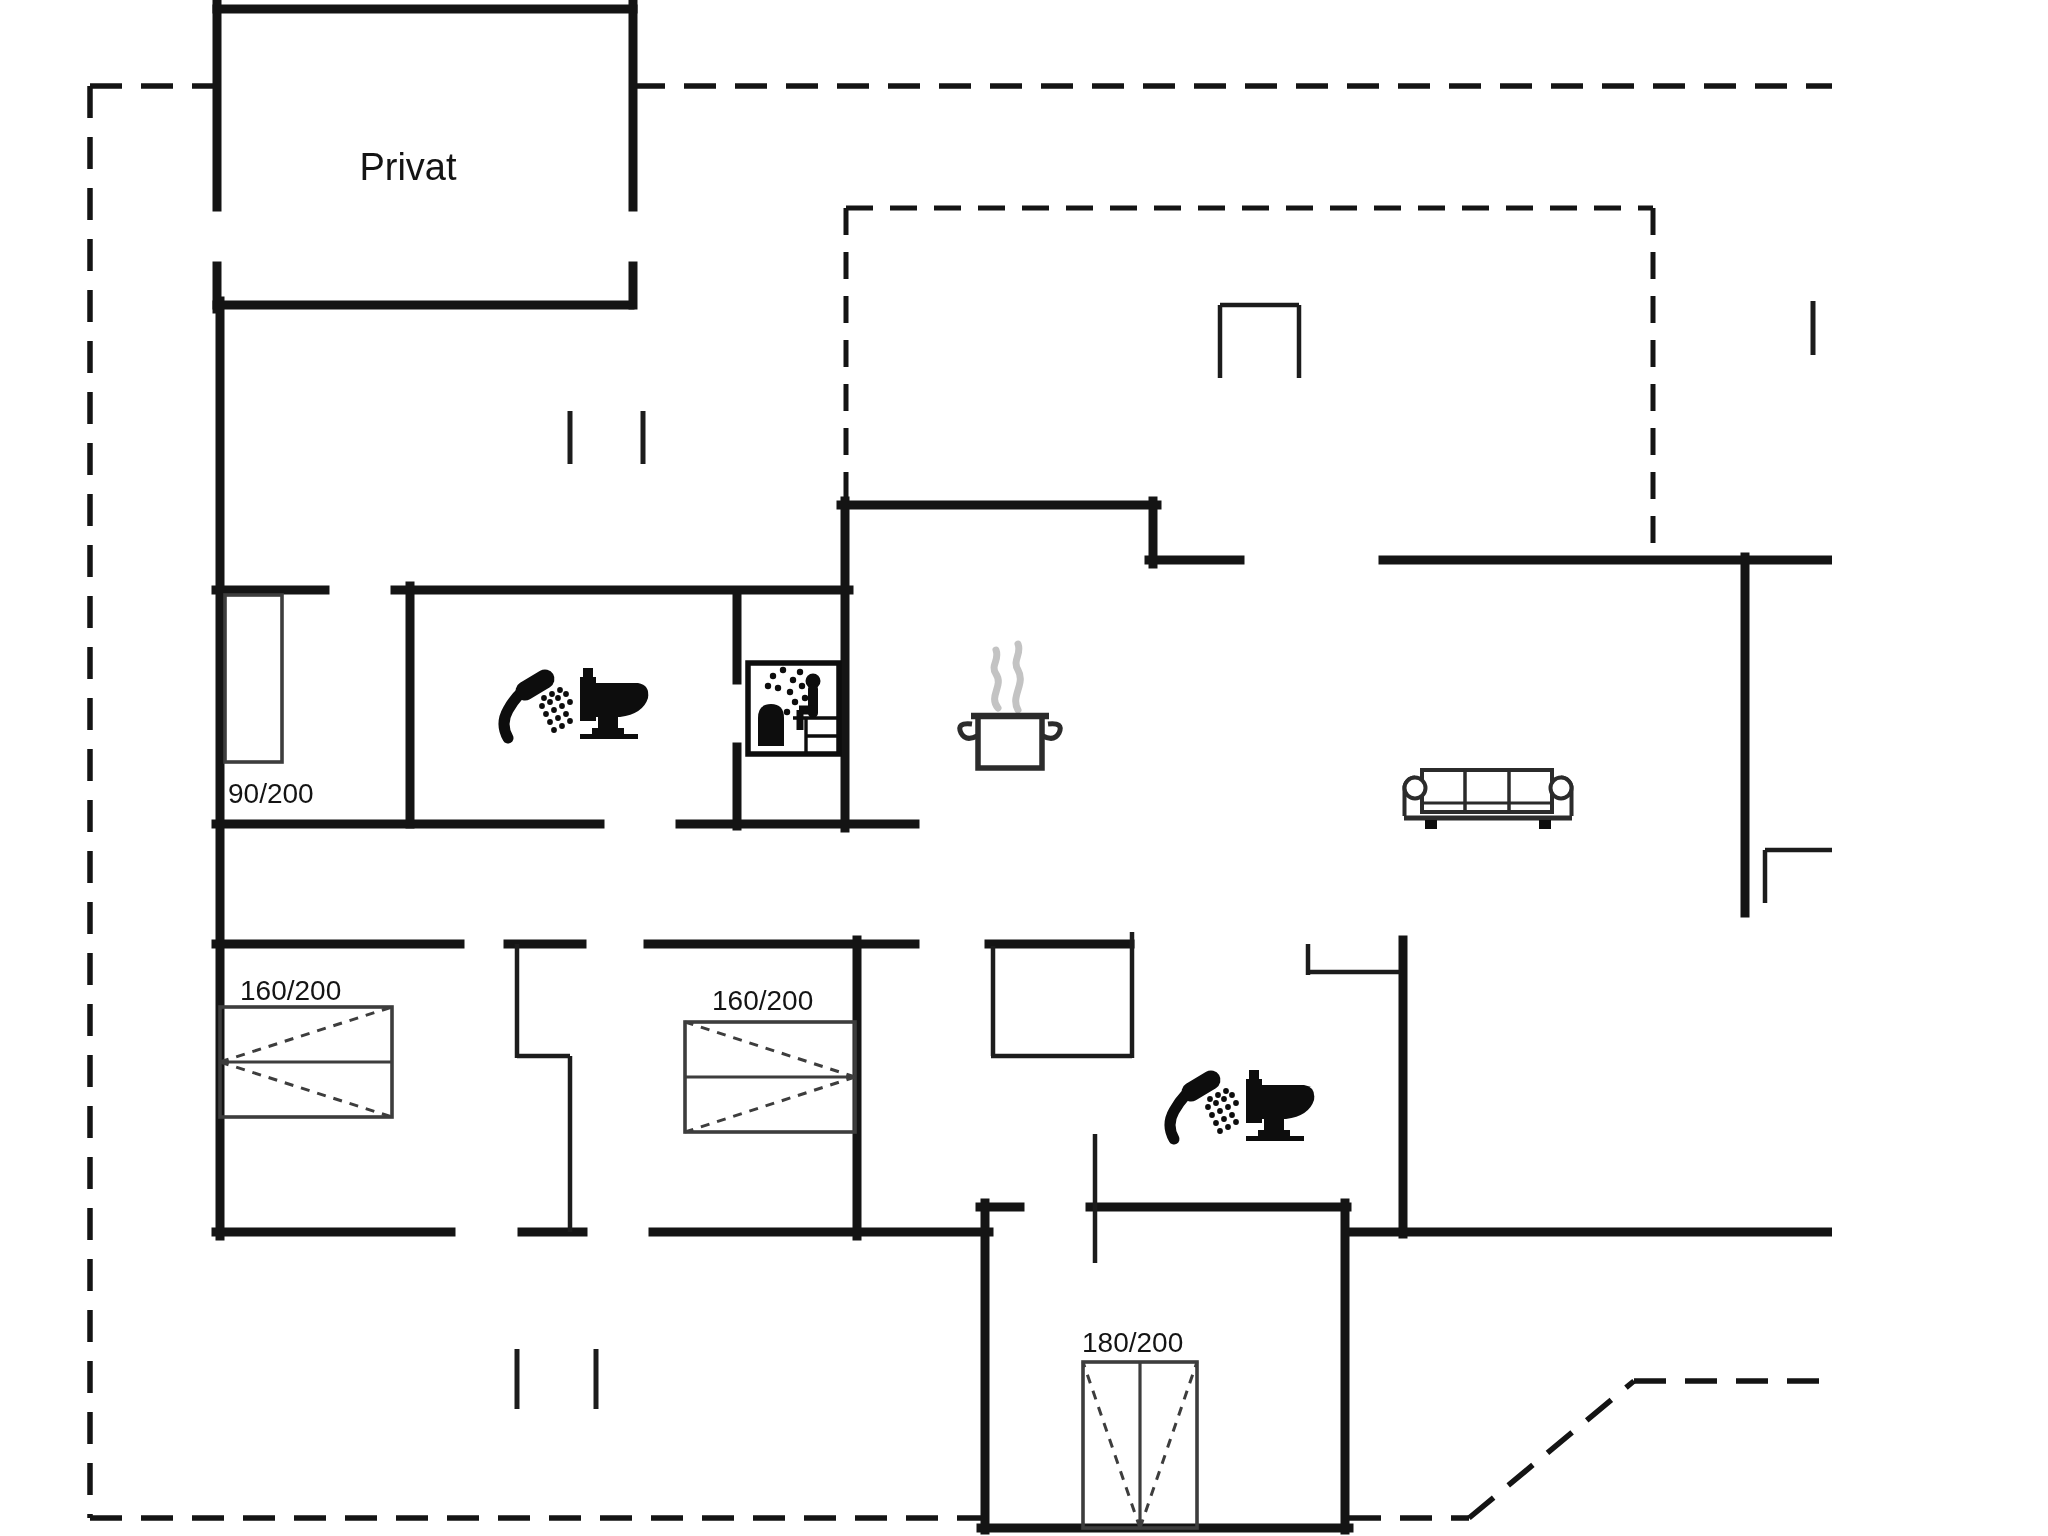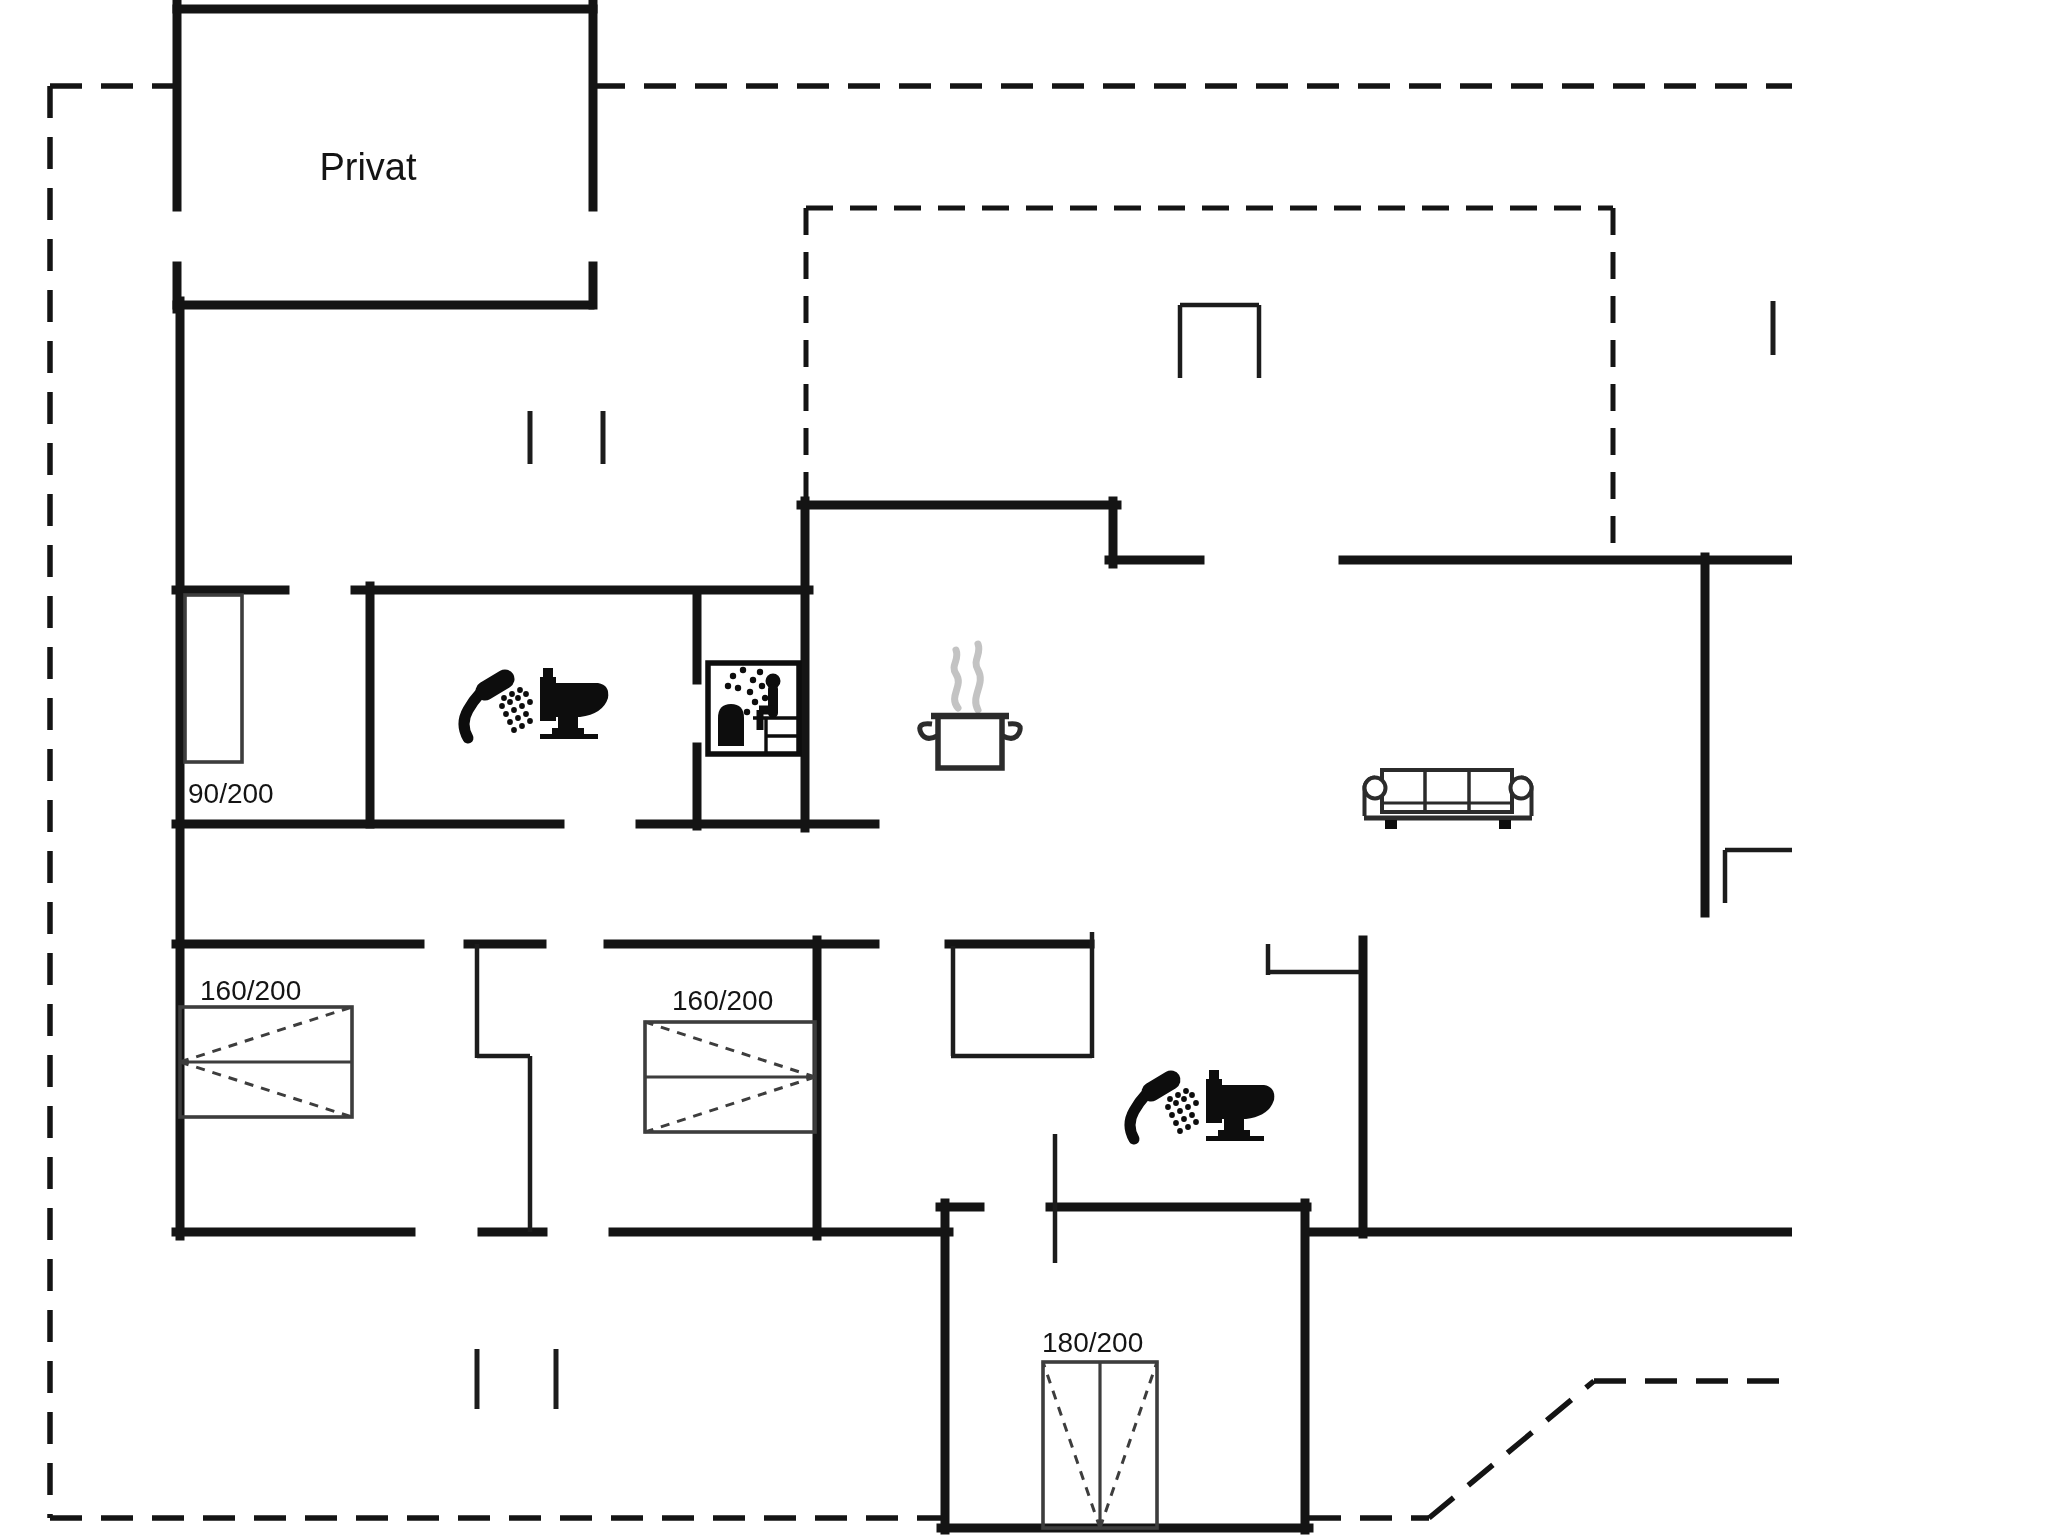--- a/index.html
+++ b/index.html
@@ -1,17 +1,17 @@
 <!DOCTYPE html>
 <html><head>
 <meta charset="utf-8">
 <style>
   html,body{margin:0;padding:0;background:#ffffff;}
   body{font-family:"Liberation Sans",sans-serif;}
-  .page{width:1792px;height:1536px;position:relative;background:#fff;overflow:hidden;}
+  .page{width:1792px;height:1536px;position:relative;background:#fff;overflow:hidden;margin-left:40px;}
   svg{display:block;}
   text{font-family:"Liberation Sans",sans-serif;}
 </style>
 </head>
 <body>
 
 <div class="page">
   <svg id="plan-svg" width="2048" height="1536" xmlns="http://www.w3.org/2000/svg" viewBox="0 0 2048 1536">
       <rect x="0" y="0" width="2048" height="1536" fill="#ffffff"></rect>
       <g>

